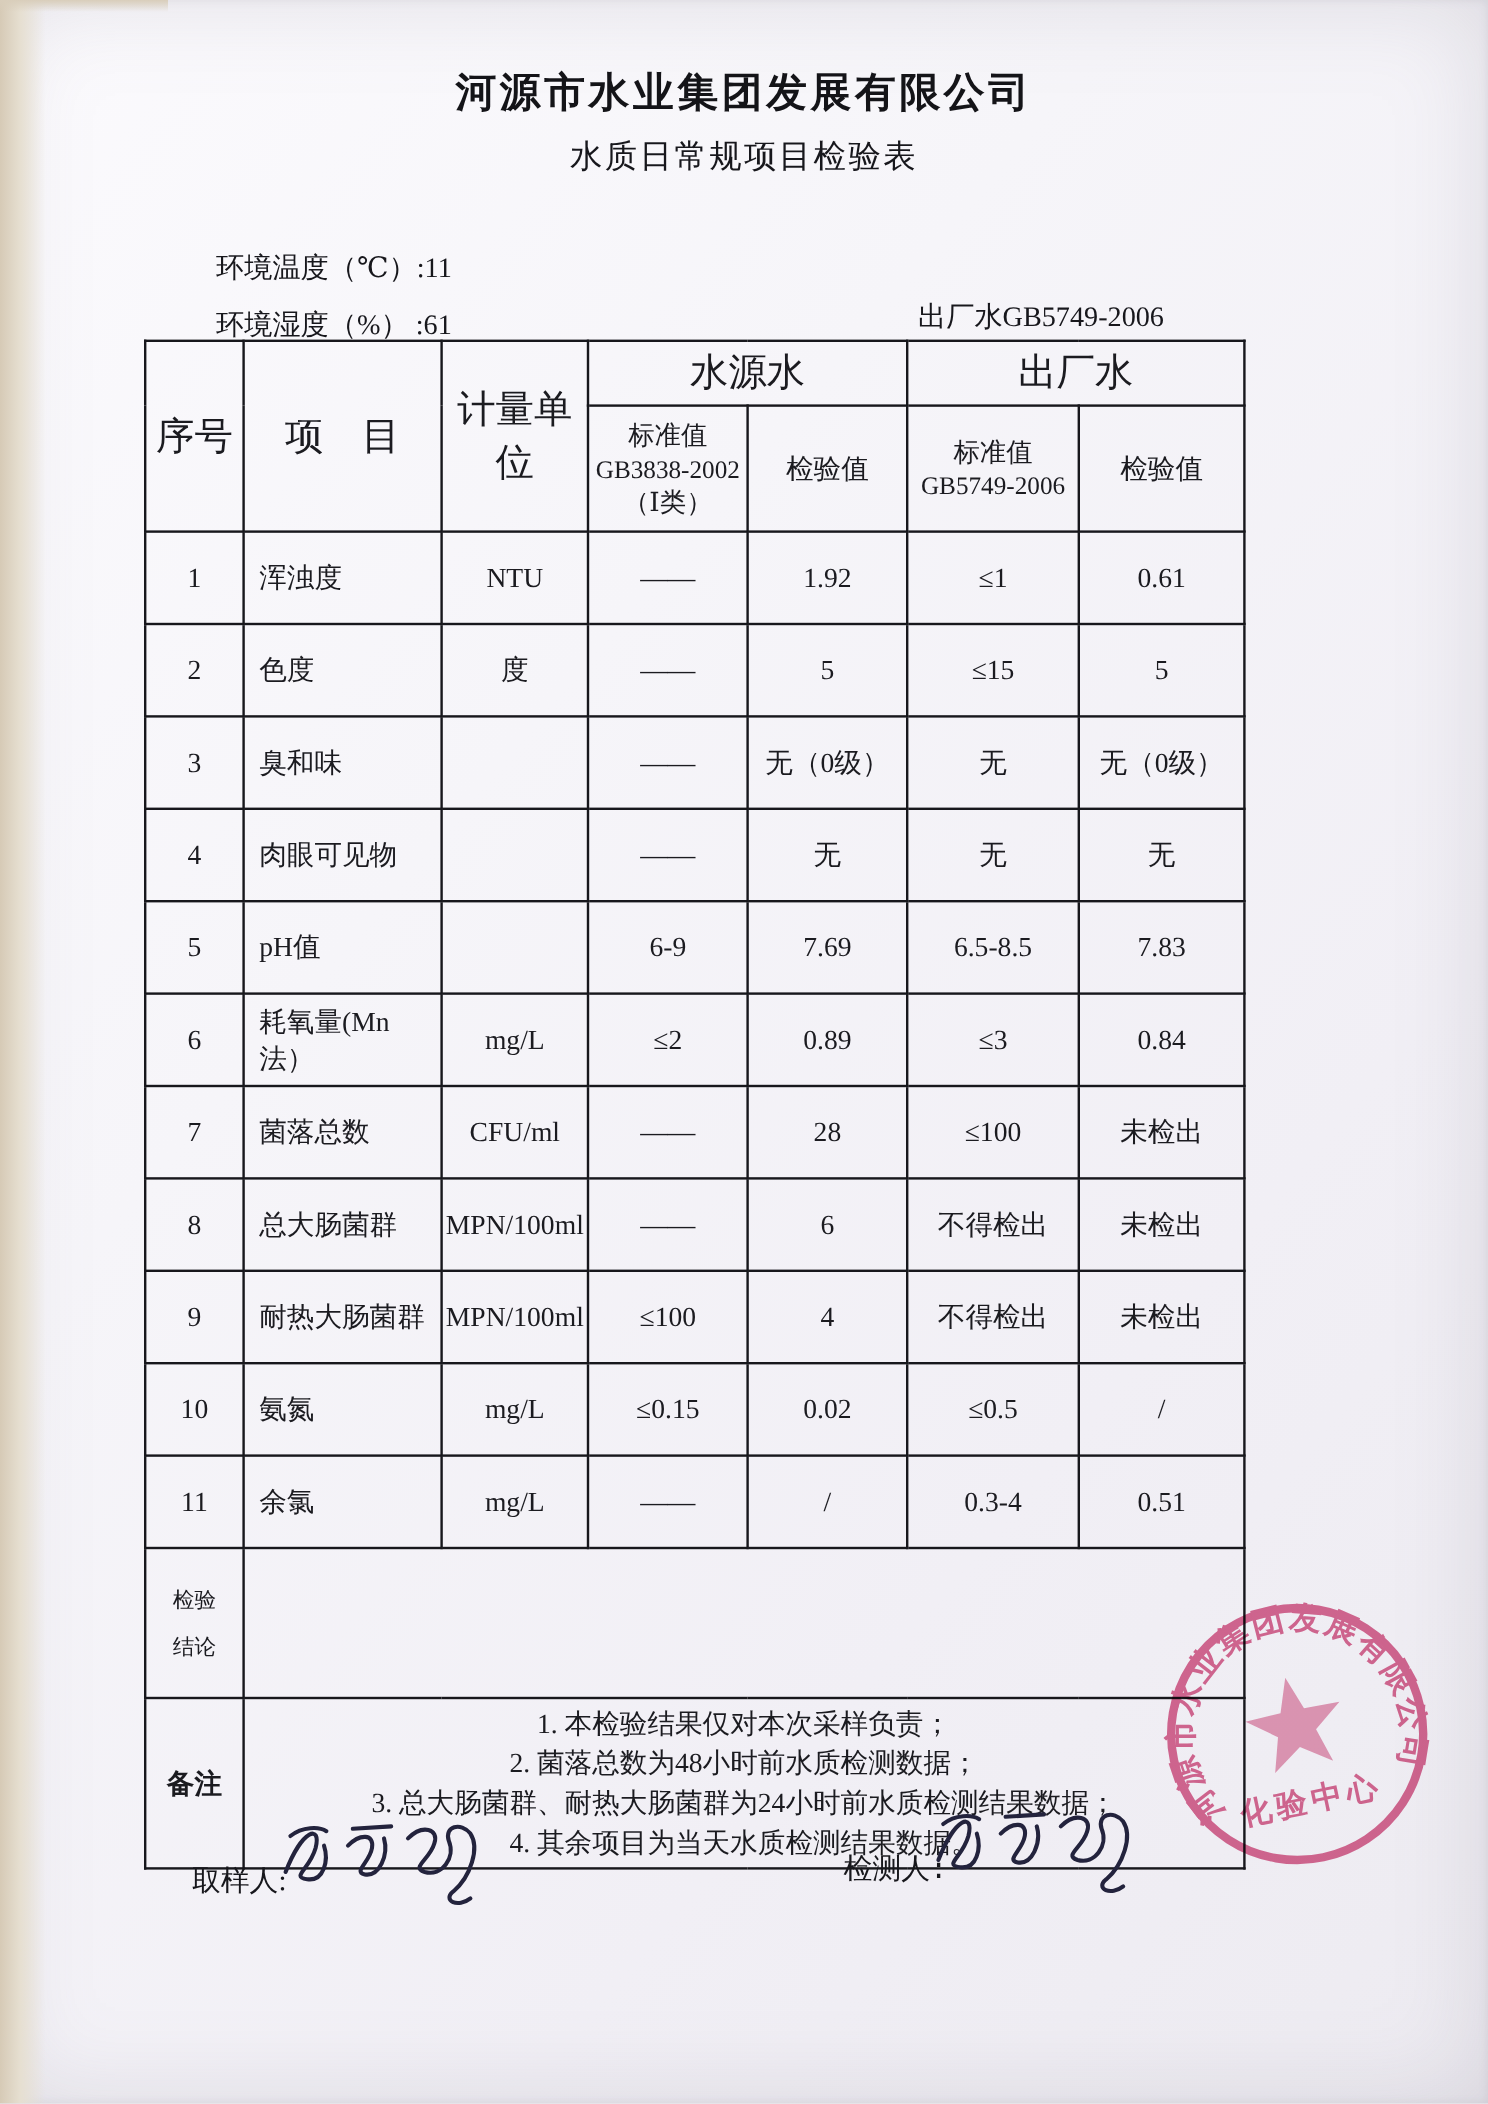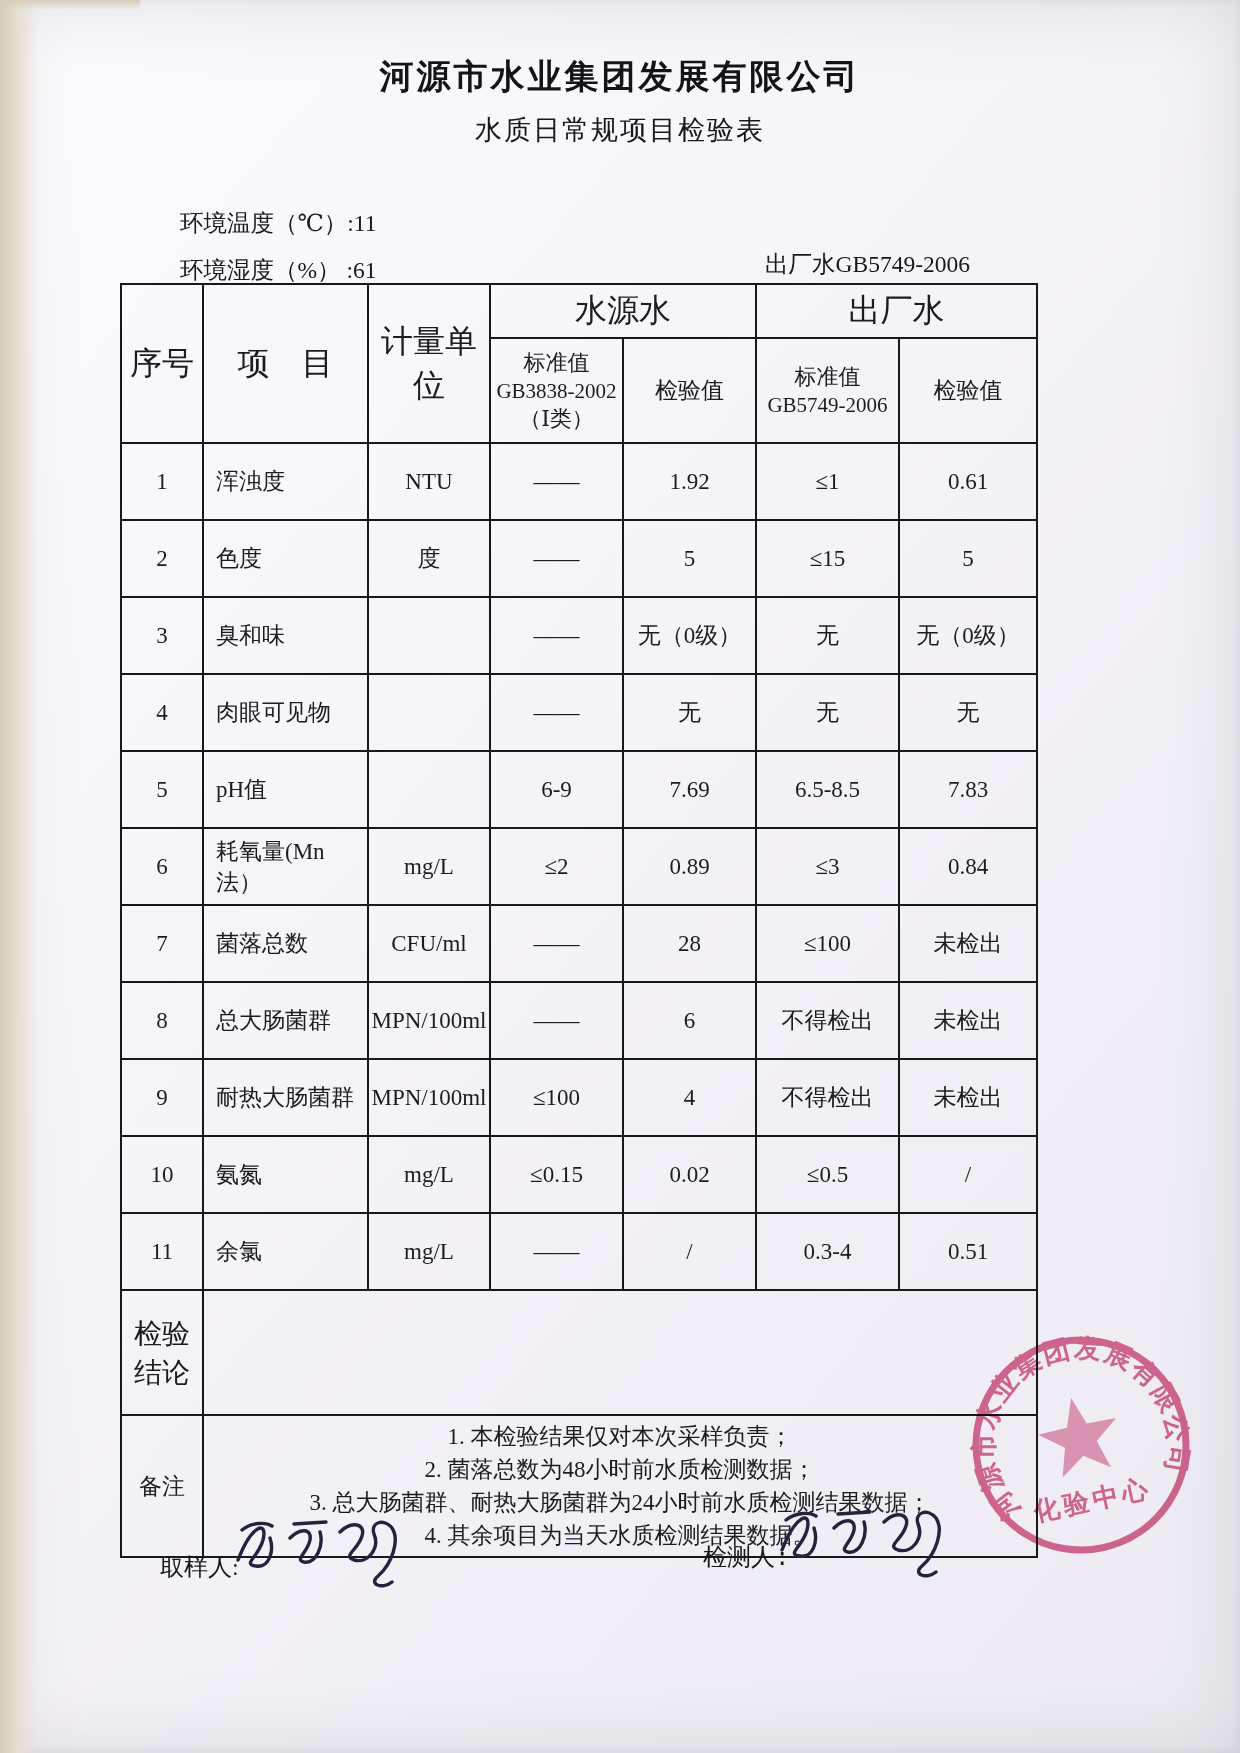--- a/index.html
+++ b/index.html
@@ -48,25 +48,25 @@
     text-align:center;font-size:23px;padding:0;color:#1b1b20;
     overflow:hidden;
   }
   .doc-table .group-row td{height:52px;font-size:32px;}
   .doc-table .sub-row td{height:103px;}
   .doc-table .data-row td{height:75px;}
   .doc-table .item-cell{text-align:left;padding-left:12px;}
   .std-l{line-height:28px;font-size:22px;}
   .std-gb{font-size:21px;line-height:28px;}
   .conclusion-row td{height:123px;}
-  .conclusion-label div{line-height:39px;font-size:28px;font-family:Liberation Serif, serif;}
+  .conclusion-label div{line-height:39px;font-size:18px;font-family:Liberation Serif, serif;}
   .remarks-row td{height:140px;border-radius:11px;}
   .remarks-cell{text-align:left;vertical-align:middle;padding:6px 10px 6px 14px;}
   .remarks-cell div{font-size:23px;line-height:33px;white-space:nowrap;}
-  .remarks-label{font-size:24px;}
+  .remarks-label{font-size:24px;font-weight:bold;}
 
   .sig-label{position:absolute;font-size:24px;color:#17171c;white-space:nowrap;}
   .sig-label.sampler{left:160px;top:1551px;}
   .sig-label.tester{left:703px;top:1541px;font-family:Liberation Mono, monospace;}
   .sig-svg{position:absolute;}
   .sig-svg.sampler{left:228px;top:1498px;}
   .sig-svg.tester{left:772px;top:1488px;}
   .sig-svg path{stroke:#23233d;stroke-width:3.4;fill:none;stroke-linecap:round;stroke-linejoin:round;}
 
   .seal{

